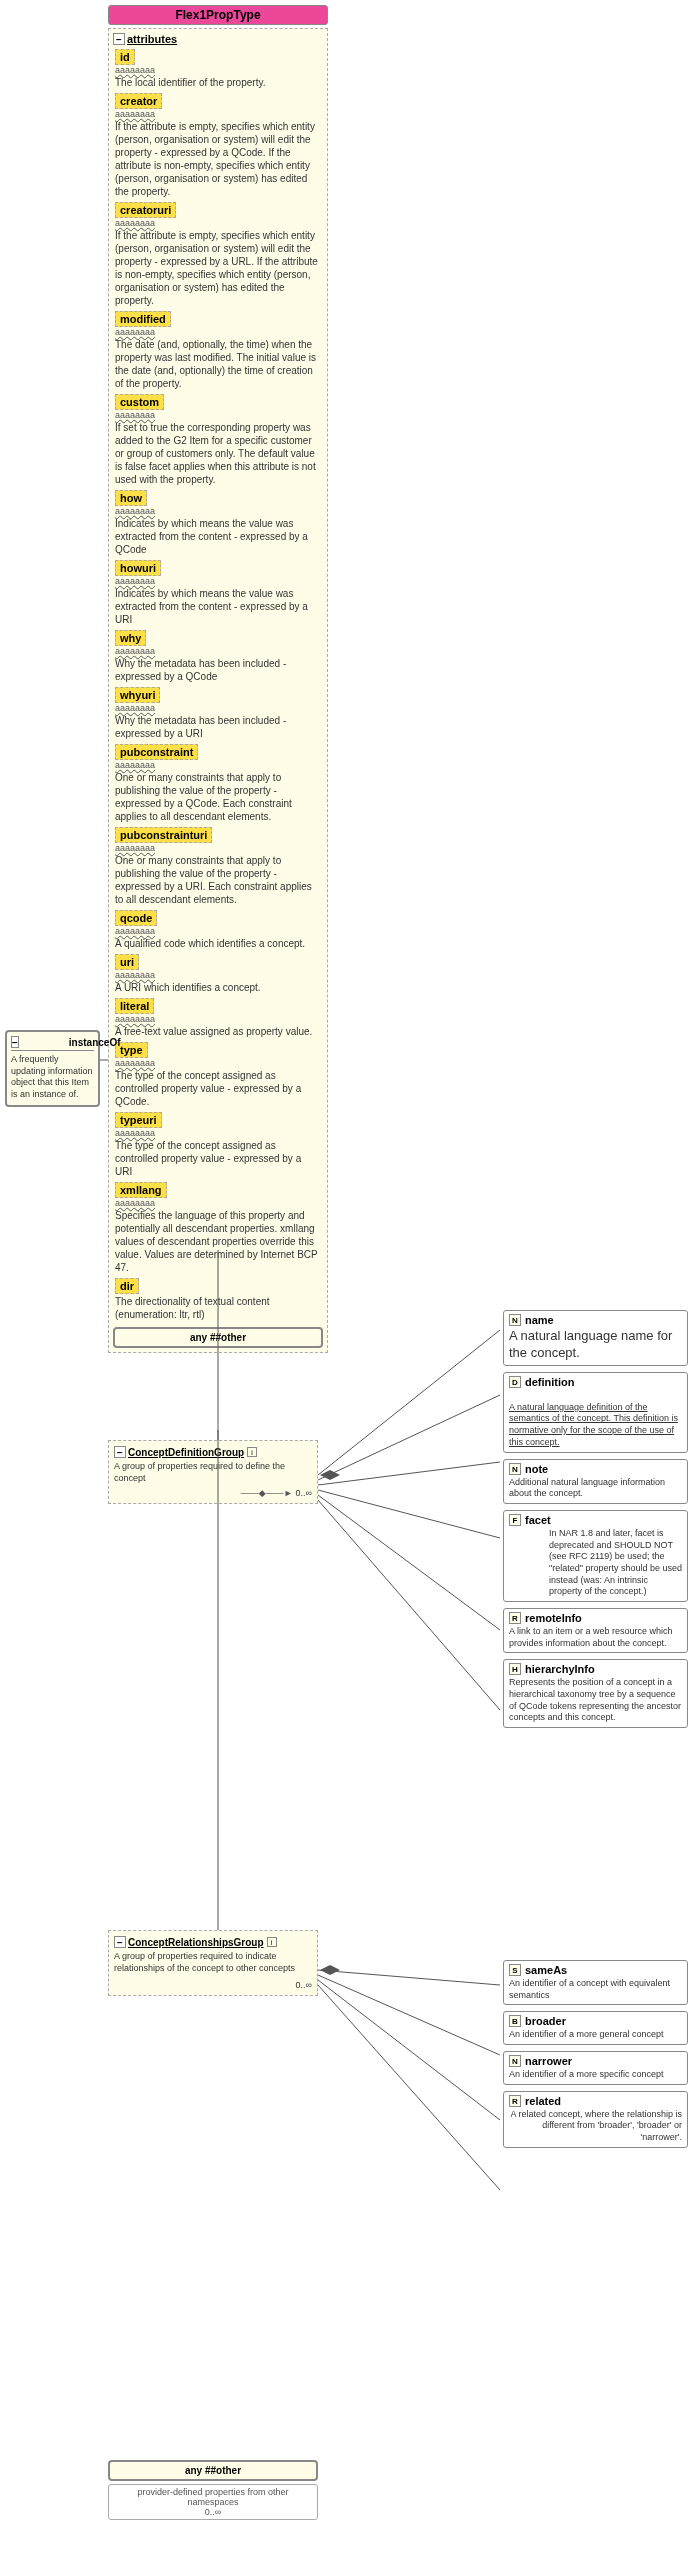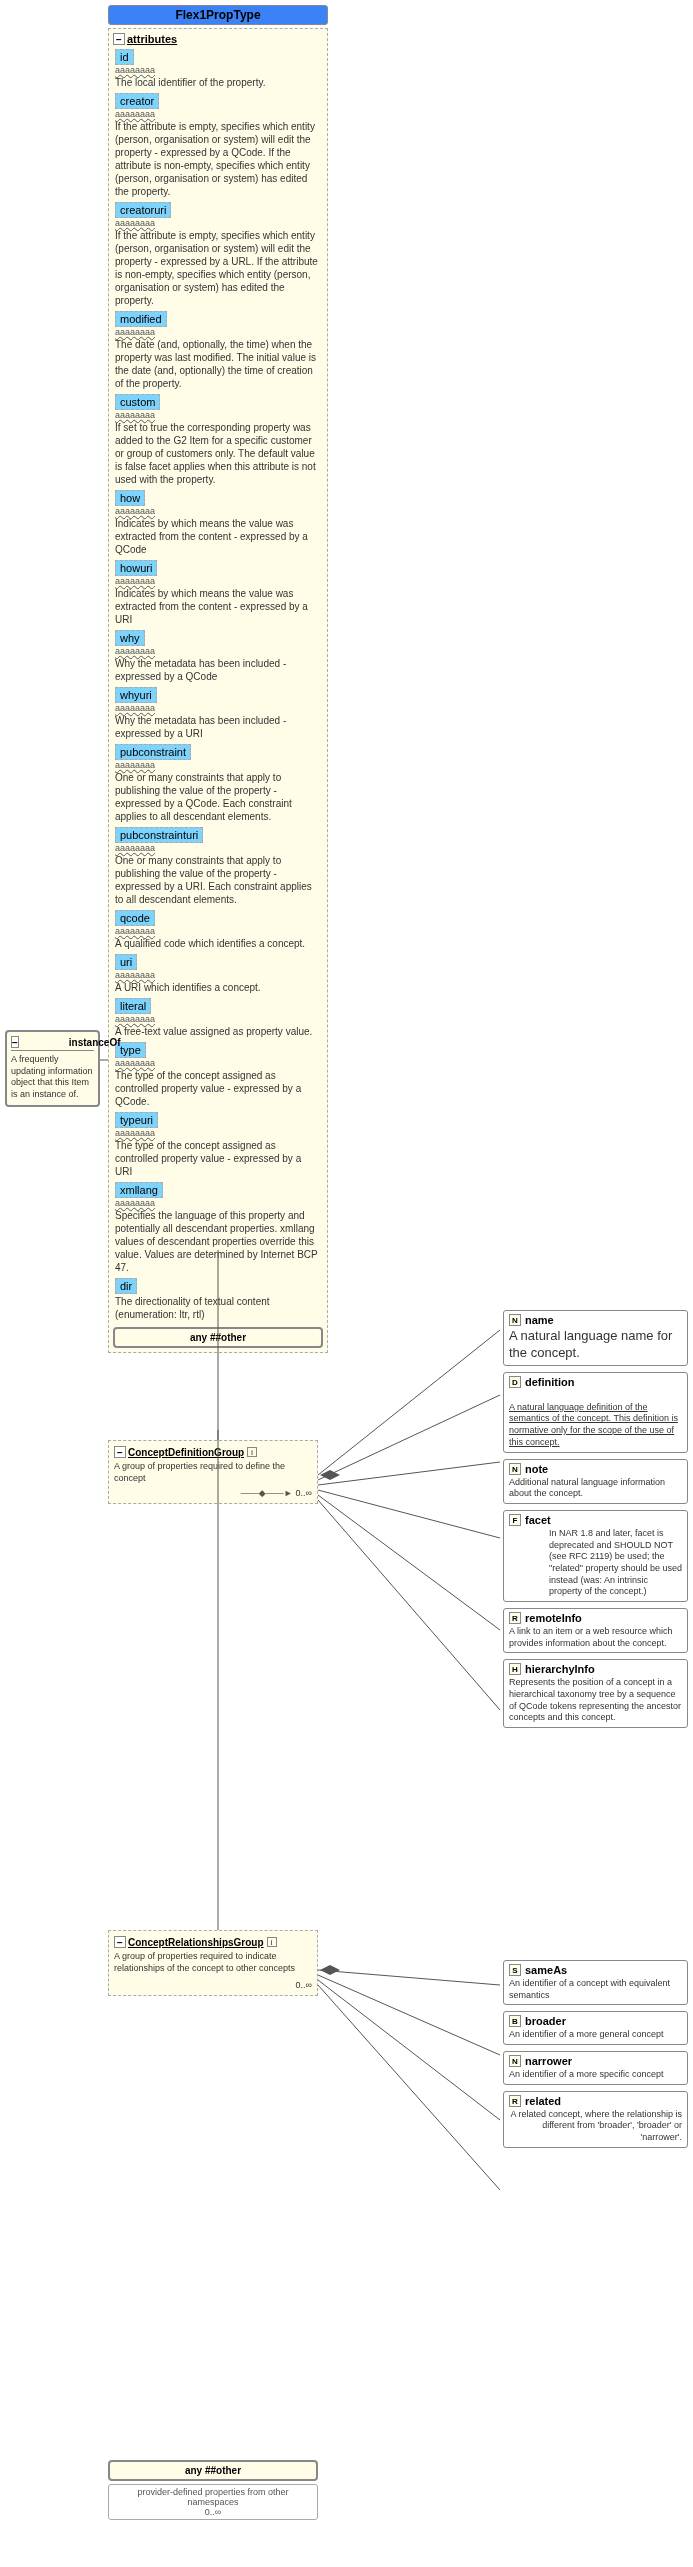--- a/index.html
+++ b/index.html
@@ -13,27 +13,27 @@
       width: 693px;
       min-height: 2567px;
       position: relative;
       background: #fff;
       padding: 10px;
     }
     .attr-item {
       margin: 4px 2px;
     }
     .attr-name {
-      font-weight: normal;
+      font-weight: bold;
       font-size: 11px;
       color: #000;
       border: 1px dashed #aaa;
       display: inline-block;
       padding: 1px 4px;
-      background: #7dd3fc;
+      background: #fde047;
     }
     .attr-desc {
       font-size: 10px;
       color: #333;
       margin-top: 1px;
       line-height: 1.3;
     }
     .wavy-underline {
       text-decoration: underline wavy;
       font-size: 9px;
@@ -58,21 +58,21 @@
       height: 10px;
       border: 1px solid #888;
       background: #fffde7;
       font-size: 7px;
       text-align: center;
       line-height: 10px;
       margin-right: 1px;
       vertical-align: middle;
     }
     .title-bar {
-      background: #3b82f6;
+      background: #ec4899;
       border: 1px solid #888;
       border-radius: 3px;
       padding: 2px 8px;
       font-weight: bold;
       font-size: 12px;
       text-align: center;
       margin-bottom: 2px;
     }
     .minus-icon {
       display: inline-block;

